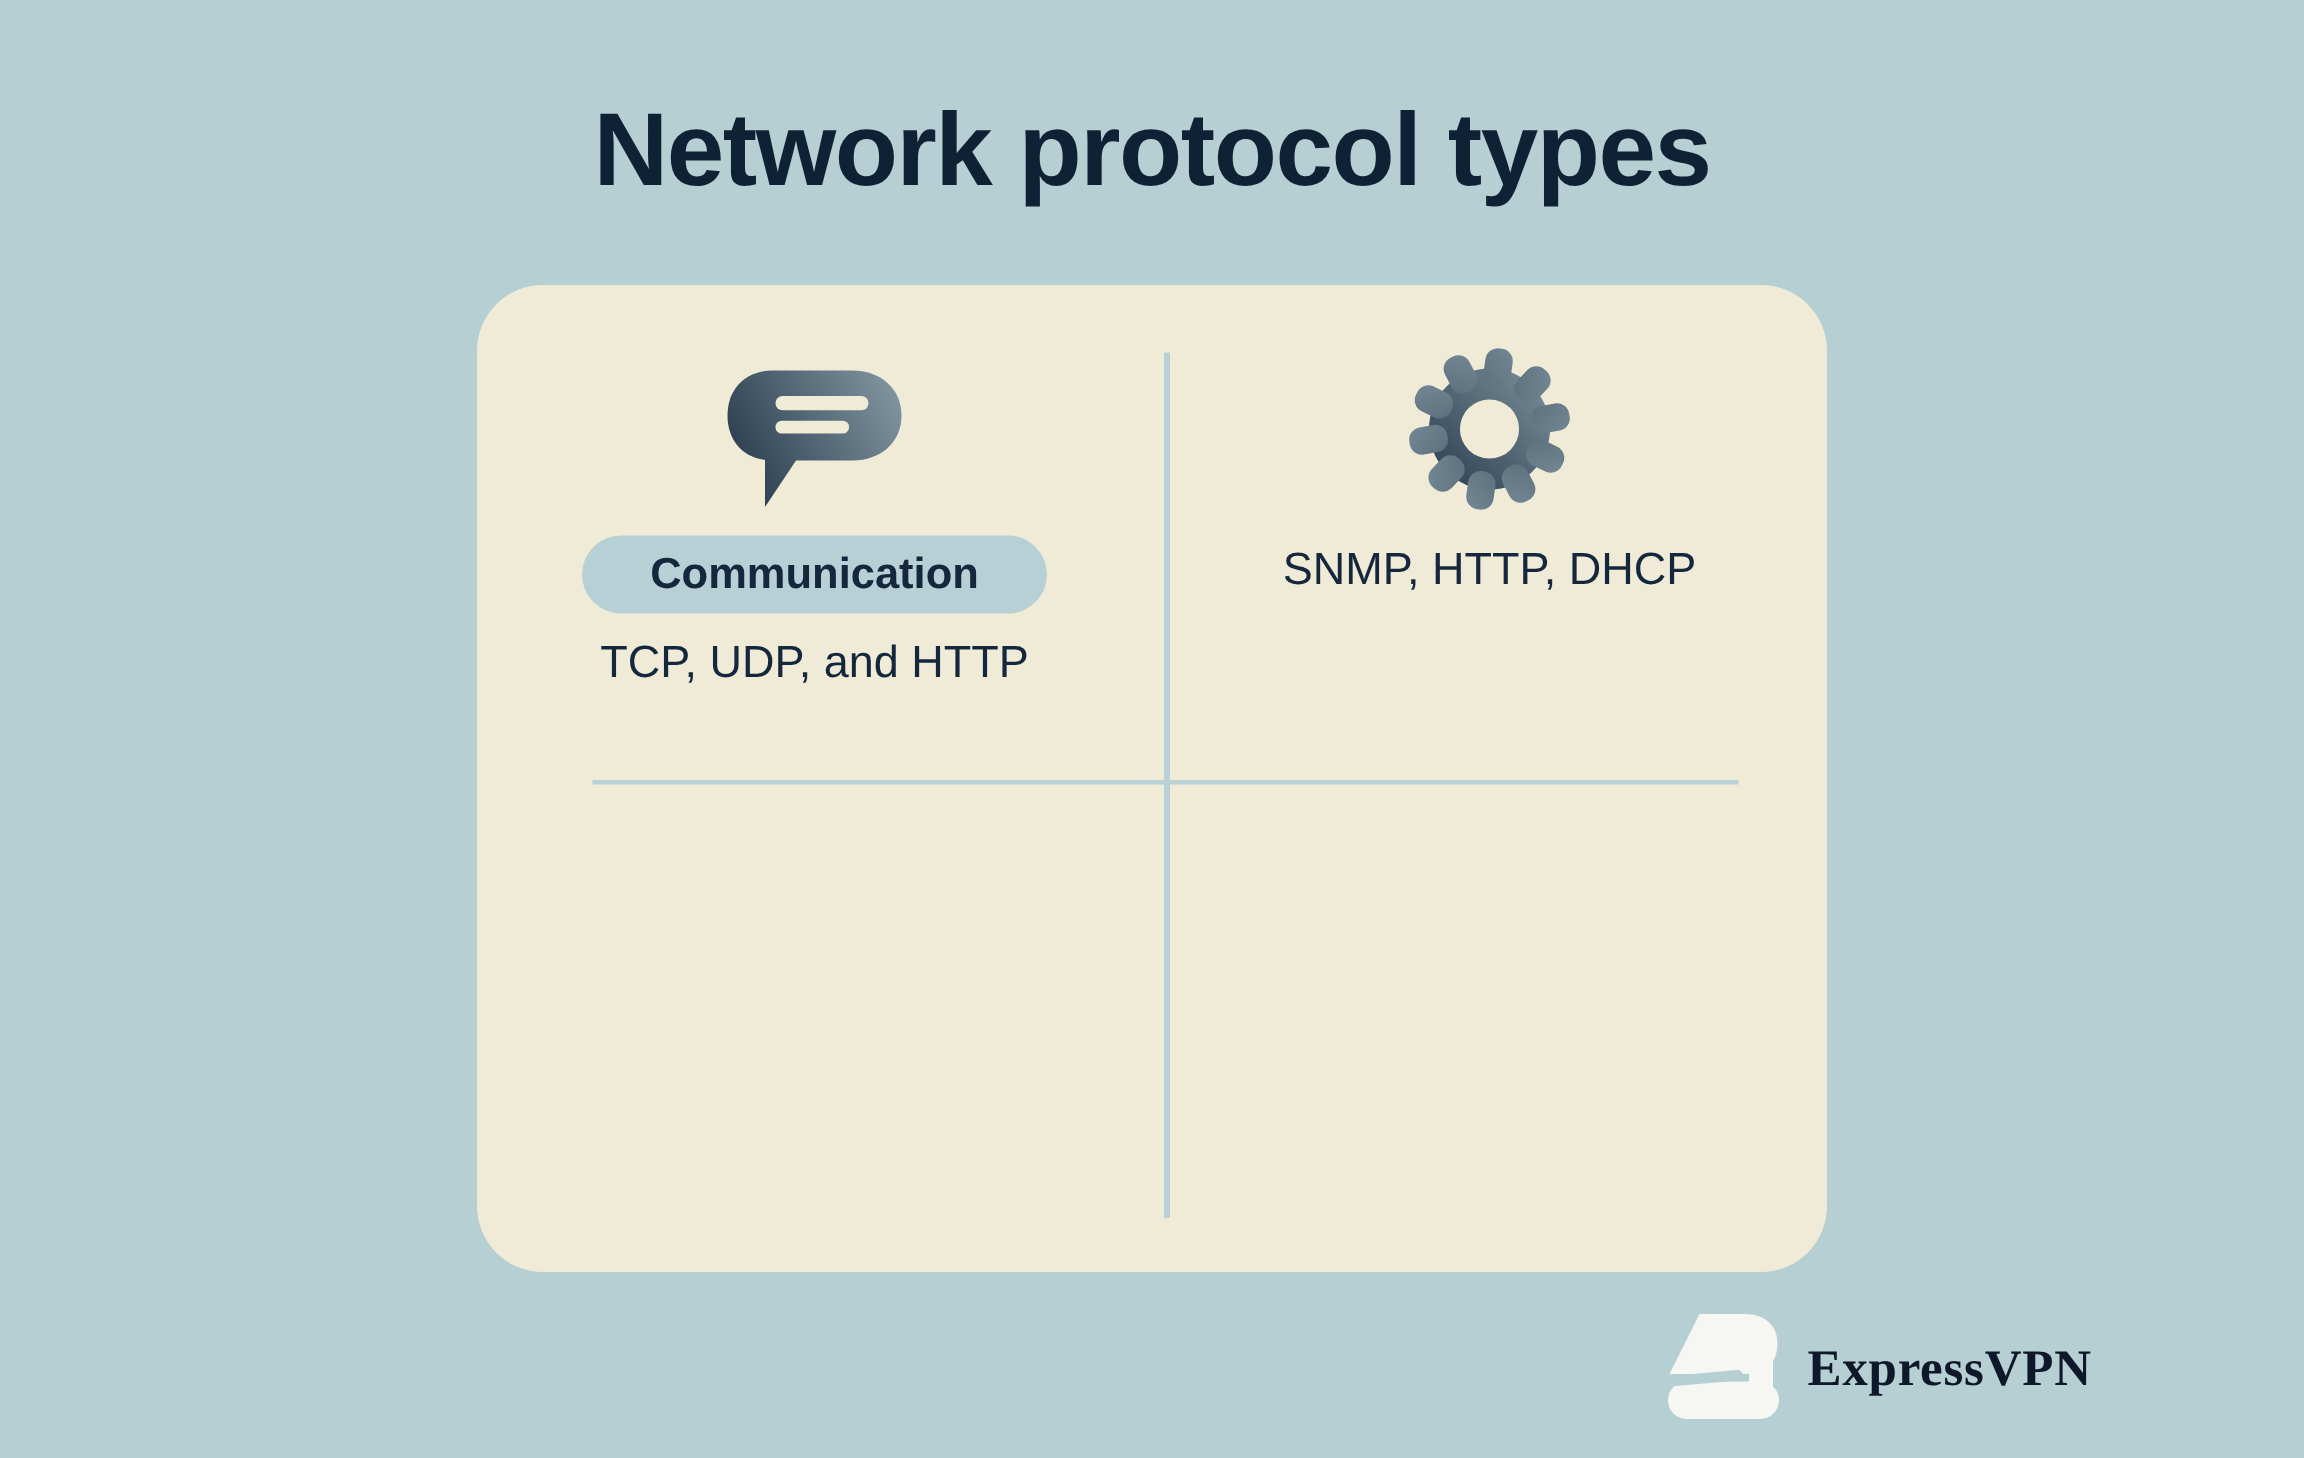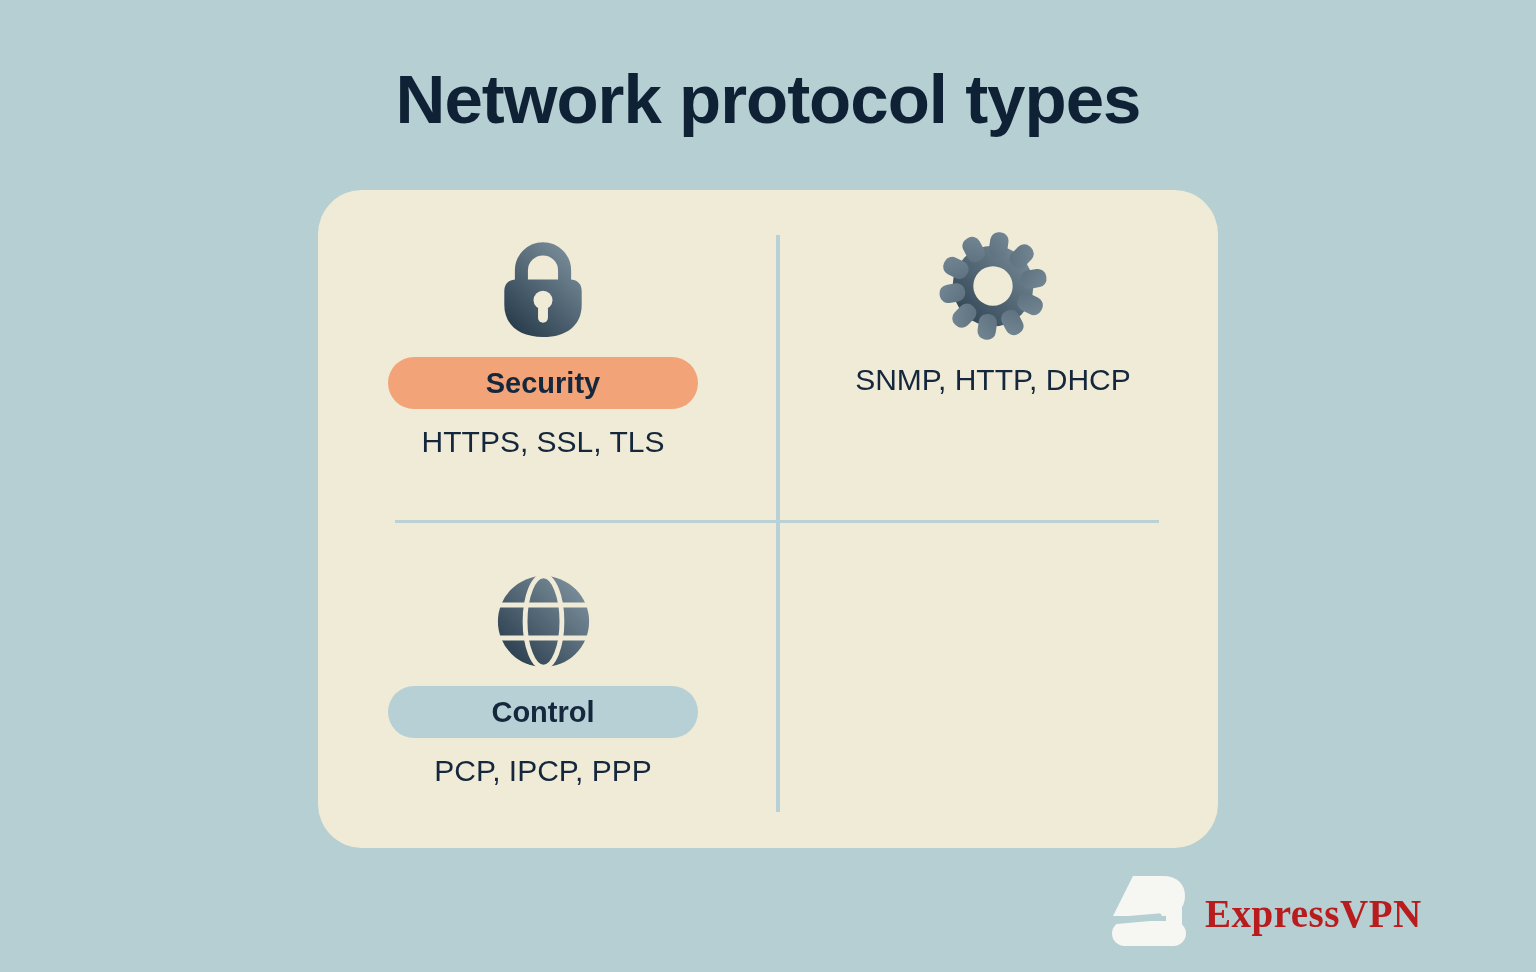--- a/index.html
+++ b/index.html
@@ -57,55 +57,55 @@
     margin-top:18px;font-size:30px;color:#14273c;line-height:1;
   }
 
   .footer-logo{
     position:absolute;left:1108px;top:872px;
     display:flex;align-items:center;
   }
   .wordmark{
     margin-left:15px;margin-top:4px;
     font-family:"Liberation Serif",serif;
-    font-size:39px;font-weight:700;color:#b91c1c;
+    font-size:34px;font-weight:700;color:#0f172a;
     letter-spacing:0.5px;
   }
 </style>
 </head>
 <body>
 
 <div class="stage">
 
   <div class="title">Network protocol types</div>
 
   <div class="card">
     <div class="grid">
 
-
       <div class="cell">
         <div class="icon-box">
-          <svg width="90" height="106" viewBox="0 0 100 115" aria-hidden="true">
+          <svg width="118" height="95" viewBox="0 0 118 95" aria-hidden="true">
             <defs>
-              <linearGradient id="gradLock" gradientUnits="userSpaceOnUse" x1="8" y1="105" x2="95" y2="12">
+              <linearGradient id="gradBubble" gradientUnits="userSpaceOnUse" x1="0" y1="75" x2="118" y2="15">
                 <stop offset="0" stop-color="#243748"></stop>
                   <stop offset="1" stop-color="#8296a2"></stop>
               </linearGradient>
             </defs>
-            <path d="M26 55 V38 A24 24 0 0 1 74 38 V55" fill="none" stroke="url(#gradLock)" stroke-width="14.5"></path>
-            <path fill="url(#gradLock)" d="M20 48 H80 C88 48 93 53 93 61 V76 C93 99 76 112 50 112 C24 112 7 99 7 76 V61 C7 53 12 48 20 48 Z"></path>
-            <circle cx="50" cy="71" r="10.5" fill="#f0ebd7"></circle>
-            <rect x="44.5" y="75" width="11" height="21" rx="5.5" fill="#f0ebd7"></rect>
+            <path fill="url(#gradBubble)" d="M31 1 H84 C103 1 117 13 117 31 C117 49 103 61 84 61 H31 C13 61 1 49 1 31 C1 13 13 1 31 1 Z"></path>
+            <path fill="url(#gradBubble)" d="M26 56 H50 L26 92 Z"></path>
+            <rect x="33" y="18" width="62" height="9.5" rx="4.7" fill="#f0ebd7"></rect>
+            <rect x="33" y="34.5" width="49" height="8.5" rx="4.2" fill="#f0ebd7"></rect>
           </svg>
         </div>
-        <div class="pill pill--orange">
-          <span>Security</span>
+        <div class="pill pill--blue">
+          <span>Communication</span>
         </div>
-        <div class="protocols">HTTPS, SSL, TLS</div>
+        <div class="protocols">TCP, UDP, and HTTP</div>
       </div>
+
 
       <div class="cell">
         <div class="icon-box">
           <svg width="110" height="110" viewBox="0 0 120 120" aria-hidden="true">
             <defs>
               <linearGradient id="gradGear" gradientUnits="userSpaceOnUse" x1="12" y1="110" x2="112" y2="12">
                 <stop offset="0" stop-color="#243748"></stop>
                   <stop offset="1" stop-color="#8296a2"></stop>
               </linearGradient>
             </defs>
@@ -121,42 +121,20 @@
               <rect x="50" y="1" width="20" height="28" rx="9" transform="rotate(260 60 60)"></rect>
               <rect x="50" y="1" width="20" height="28" rx="9" transform="rotate(296 60 60)"></rect>
               <rect x="50" y="1" width="20" height="28" rx="9" transform="rotate(332 60 60)"></rect>
             </g>
             <circle cx="60" cy="60" r="21.5" fill="#f0ebd7"></circle>
           </svg>
         </div>
         <div class="protocols">SNMP, HTTP, DHCP</div>
       </div>
 
-      <div class="cell">
-        <div class="icon-box">
-          <svg width="97" height="97" viewBox="0 0 100 100" aria-hidden="true">
-            <defs>
-              <linearGradient id="gradGlobe" gradientUnits="userSpaceOnUse" x1="6" y1="94" x2="94" y2="6">
-                <stop offset="0" stop-color="#243748"></stop>
-                  <stop offset="1" stop-color="#8296a2"></stop>
-              </linearGradient>
-            </defs>
-            <circle cx="50" cy="50" r="47" fill="url(#gradGlobe)"></circle>
-            <g stroke="#f0ebd7" stroke-width="5" fill="none">
-              <ellipse cx="50" cy="50" rx="19" ry="47"></ellipse>
-              <line x1="3" y1="33" x2="97" y2="33"></line>
-              <line x1="3" y1="67" x2="97" y2="67"></line>
-            </g>
-          </svg>
-        </div>
-        <div class="pill pill--blue">
-          <span>Control</span>
-        </div>
-        <div class="protocols">PCP, IPCP, PPP</div>
-      </div>
 
     </div>
 
     <div class="divider-v"></div>
     <div class="divider-h"></div>
   </div>
 
   <div class="footer-logo">
     <svg width="82" height="78" viewBox="0 0 82 78" aria-hidden="true">
       <path fill="#f6f7f3" d="M25 4 H55 C69 4 77 12 77 24 C77 36 69 44 55 44 H5 Z"></path>

